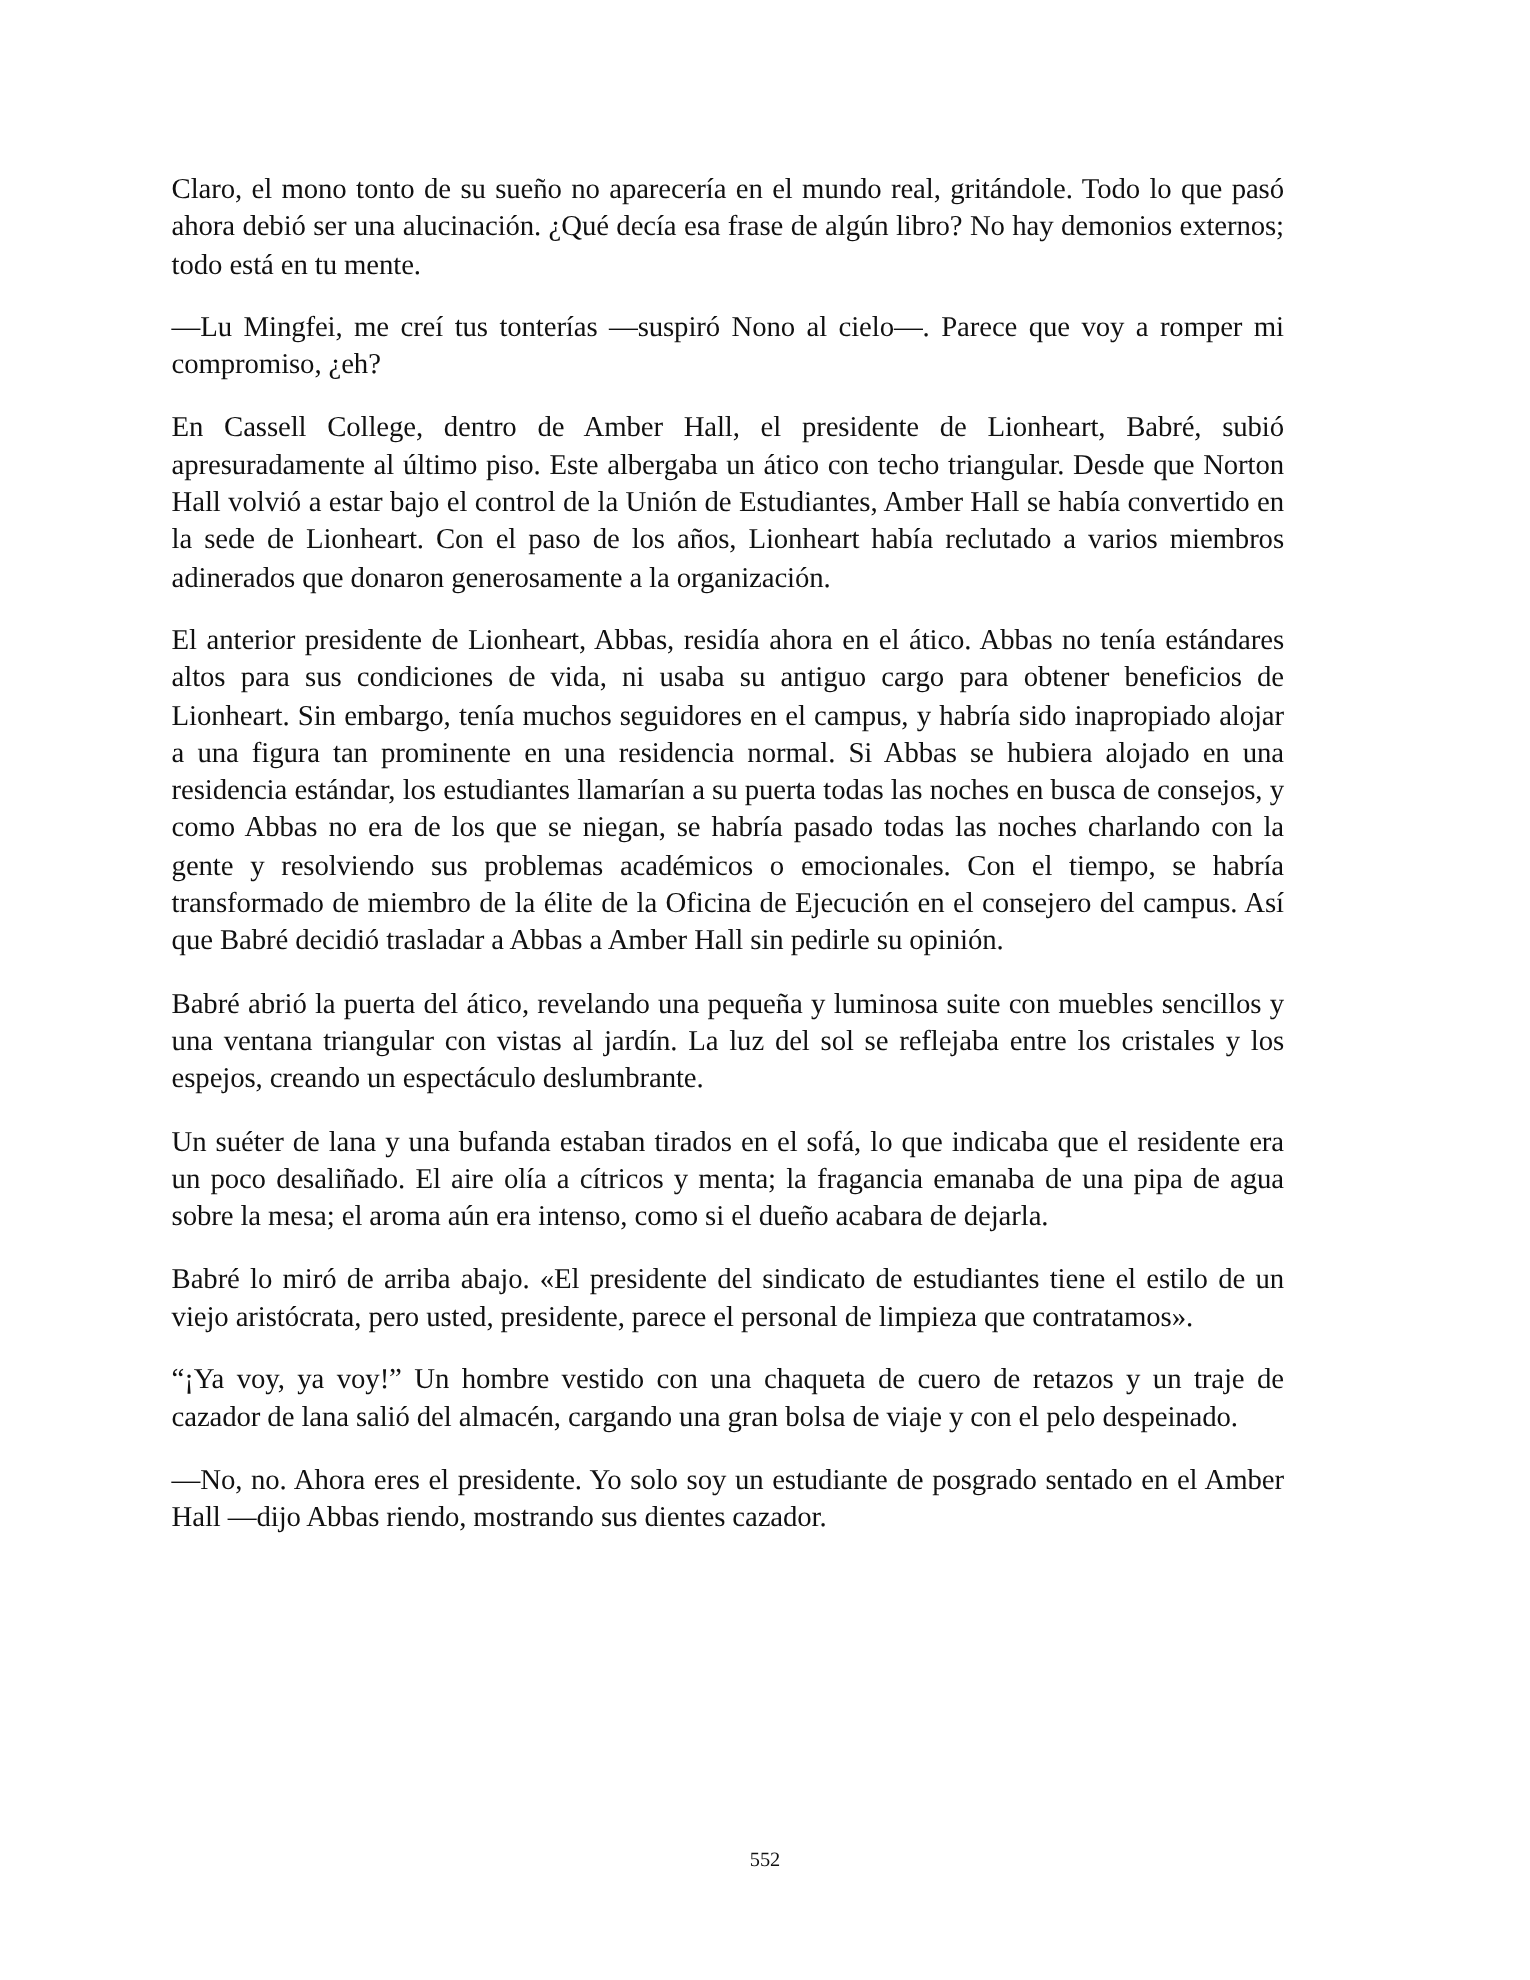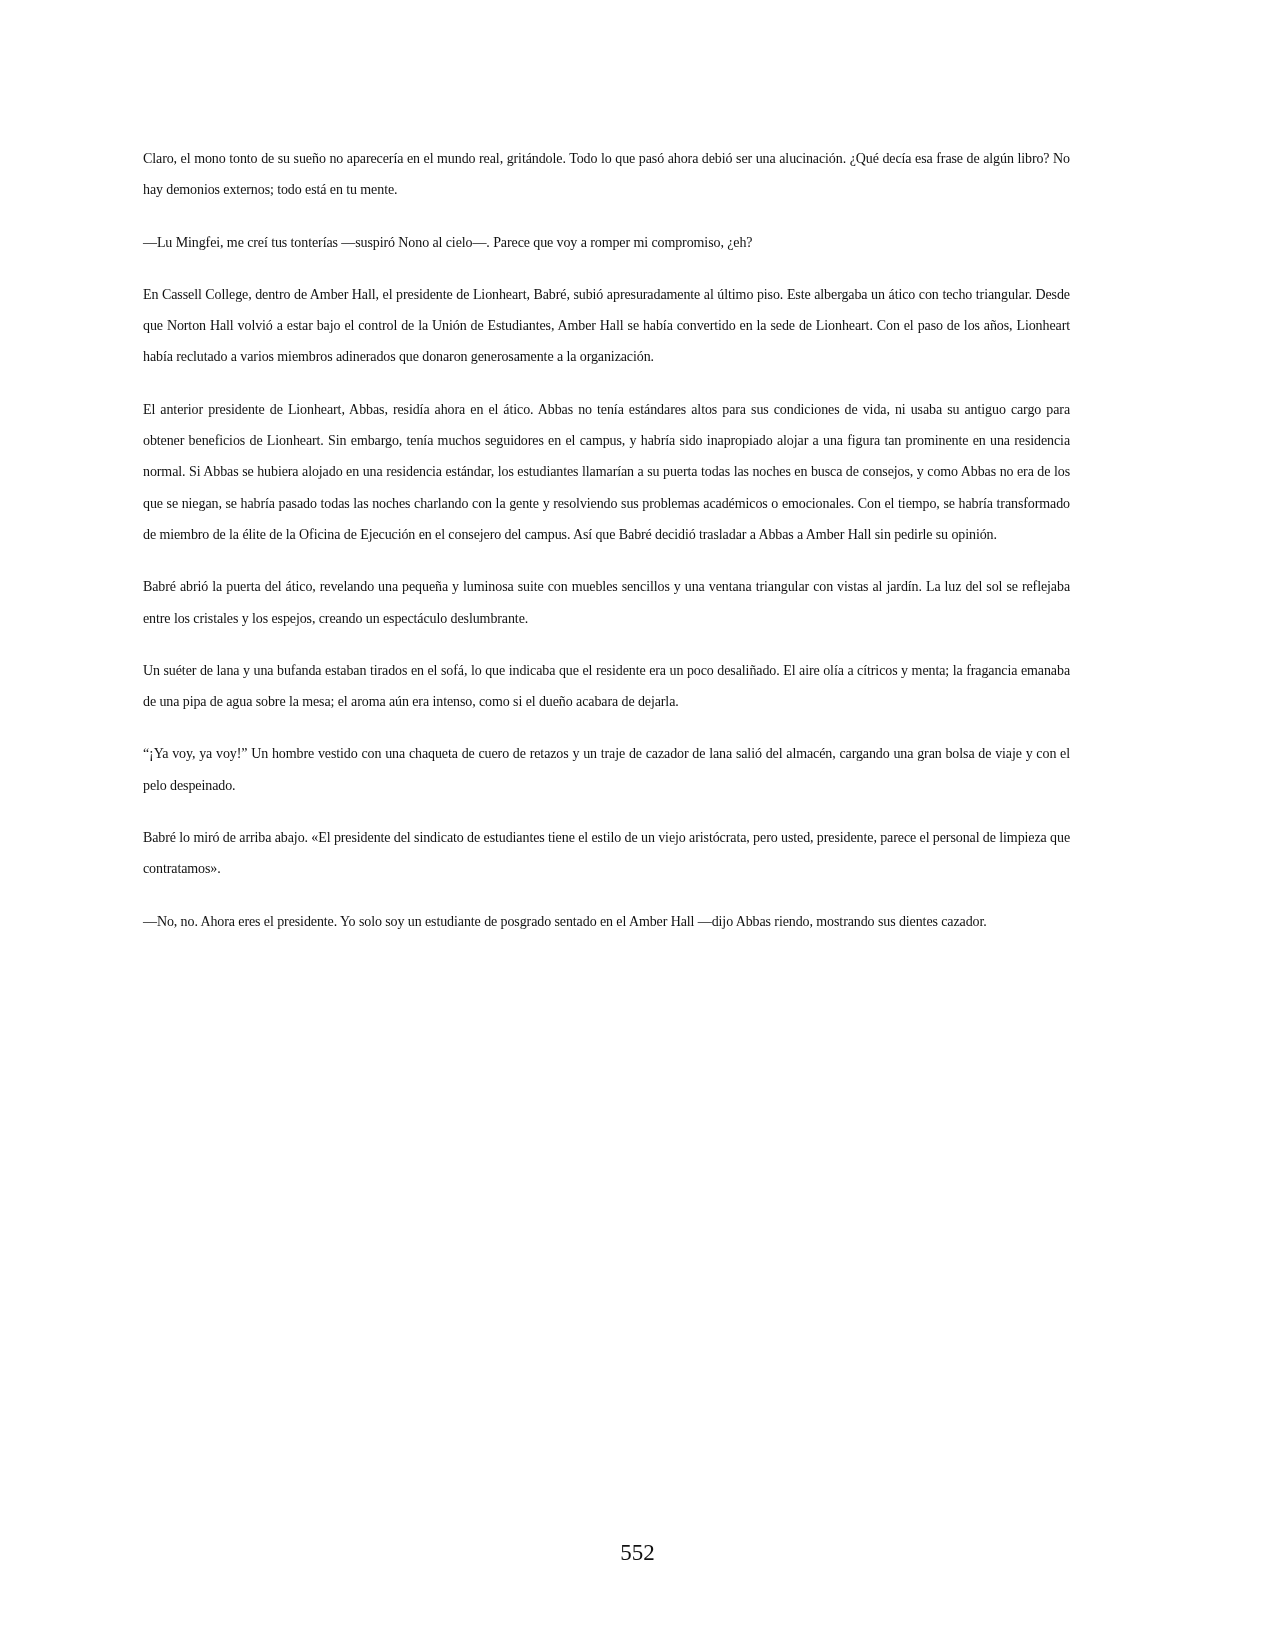--- a/index.html
+++ b/index.html
@@ -5,36 +5,36 @@
     html, body { margin: 0; padding: 0; background: #ffffff; }
     body {
       width: 1275px; height: 1650px; position: relative; overflow: hidden;
       font-family: "Liberation Serif", "DejaVu Serif", serif;
       color: #111111;
     }
     .page-body {
       position: absolute; left: 143px; top: 143px; width: 927px;
     }
     .para {
-      font-size: 14px; line-height: 31.3px; margin: 0 0 21px 0;
+      font-size: 24px; line-height: 31.3px; margin: 0 0 21px 0;
       text-align: justify; letter-spacing: -0.1px;
     }
     .page-number {
       position: absolute; left: 0; width: 1275px; top: 1540px;
-      text-align: center; font-size: 23px;
+      text-align: center; font-size: 17px;
     }
   </style>
 </head>
 <body>
 
 <div class="page-body">
   <p class="para">Claro, el mono tonto de su sueño no aparecería en el mundo real, gritándole. Todo lo que pasó ahora debió ser una alucinación. ¿Qué decía esa frase de algún libro? No hay demonios externos; todo está en tu mente.</p>
   <p class="para">—Lu Mingfei, me creí tus tonterías —suspiró Nono al cielo—. Parece que voy a romper mi compromiso, ¿eh?</p>
   <p class="para">En Cassell College, dentro de Amber Hall, el presidente de Lionheart, Babré, subió apresuradamente al último piso. Este albergaba un ático con techo triangular. Desde que Norton Hall volvió a estar bajo el control de la Unión de Estudiantes, Amber Hall se había convertido en la sede de Lionheart. Con el paso de los años, Lionheart había reclutado a varios miembros adinerados que donaron generosamente a la organización.</p>
   <p class="para">El anterior presidente de Lionheart, Abbas, residía ahora en el ático. Abbas no tenía estándares altos para sus condiciones de vida, ni usaba su antiguo cargo para obtener beneficios de Lionheart. Sin embargo, tenía muchos seguidores en el campus, y habría sido inapropiado alojar a una figura tan prominente en una residencia normal. Si Abbas se hubiera alojado en una residencia estándar, los estudiantes llamarían a su puerta todas las noches en busca de consejos, y como Abbas no era de los que se niegan, se habría pasado todas las noches charlando con la gente y resolviendo sus problemas académicos o emocionales. Con el tiempo, se habría transformado de miembro de la élite de la Oficina de Ejecución en el consejero del campus. Así que Babré decidió trasladar a Abbas a Amber Hall sin pedirle su opinión.</p>
   <p class="para">Babré abrió la puerta del ático, revelando una pequeña y luminosa suite con muebles sencillos y una ventana triangular con vistas al jardín. La luz del sol se reflejaba entre los cristales y los espejos, creando un espectáculo deslumbrante.</p>
   <p class="para">Un suéter de lana y una bufanda estaban tirados en el sofá, lo que indicaba que el residente era un poco desaliñado. El aire olía a cítricos y menta; la fragancia emanaba de una pipa de agua sobre la mesa; el aroma aún era intenso, como si el dueño acabara de dejarla.</p>
+  <p class="para">Babré lo miró de arriba abajo. «El presidente del sindicato de estudiantes tiene el estilo de un viejo aristócrata, pero usted, presidente, parece el personal de limpieza que contratamos».</p>
   <p class="para">“¡Ya voy, ya voy!” Un hombre vestido con una chaqueta de cuero de retazos y un traje de cazador de lana salió del almacén, cargando una gran bolsa de viaje y con el pelo despeinado.</p>
-  <p class="para">Babré lo miró de arriba abajo. «El presidente del sindicato de estudiantes tiene el estilo de un viejo aristócrata, pero usted, presidente, parece el personal de limpieza que contratamos».</p>
   <p class="para">—No, no. Ahora eres el presidente. Yo solo soy un estudiante de posgrado sentado en el Amber Hall —dijo Abbas riendo, mostrando sus dientes cazador.</p>
 </div>
 
 <div class="page-number">552</div>
 
 </body></html>

